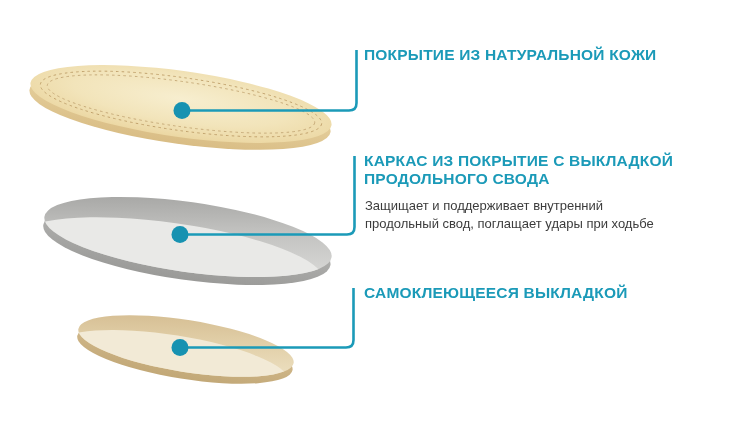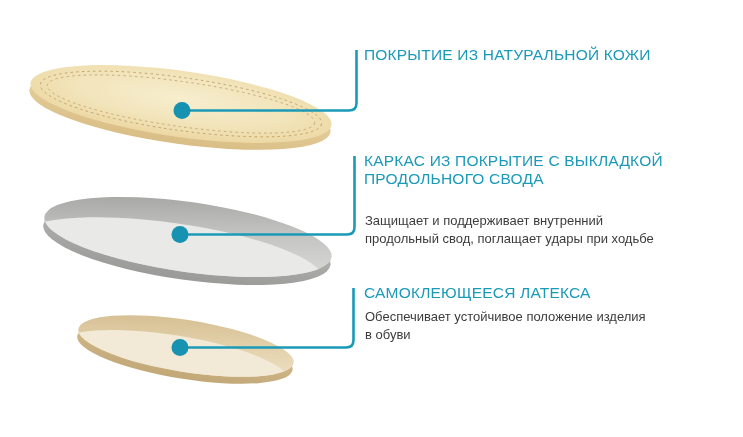--- a/index.html
+++ b/index.html
@@ -15,35 +15,35 @@
     background:var(--background);
     overflow:hidden;
     font-family:"Liberation Sans", sans-serif;
   }
   .art{position:absolute;left:0;top:0;}
   .section{position:absolute;left:364px;width:374px;}
   .section .title{
     margin:0;
     font-size:15.5px;
     line-height:18px;
-    font-weight:400;
+    font-weight:700;
     letter-spacing:0.2px;
     color:var(--accent);
     white-space:pre-line;
   }
   .section .desc{
     margin:6px 0 0 1px;
     font-size:13px;
     line-height:18px;
     color:var(--text);
     white-space:pre-line;
   }
   #section-1{top:46px;}
   #section-2{top:152px;}
-  #section-2 .desc{margin-top:24px;}
+  #section-2 .desc{margin-top:9px;}
   #section-3{top:284px;}
   .connector{stroke:var(--accent);stroke-width:2.6;fill:none;}
   .dot{fill:var(--dot);}
 </style>
 </head>
 <body>
 
 <div class="canvas">
 
   <svg class="art" width="743" height="437" viewBox="0 0 743 437">
@@ -122,18 +122,16 @@
   </div>
 
   <div class="section" id="section-2">
     <h2 class="title">КАРКАС ИЗ ПОКРЫТИЕ С ВЫКЛАДКОЙ
 ПРОДОЛЬНОГО СВОДА</h2>
     <p class="desc">Защищает и поддерживает внутренний
 продольный свод, поглащает удары при ходьбе</p>
   </div>
 
   <div class="section" id="section-3">
-    <h2 class="title">САМОКЛЕЮЩЕЕСЯ ЛАТЕКСА</h2>
-    <p class="desc">Обеспечивает устойчивое положение изделия
-в обуви</p>
+    <h2 class="title">САМОКЛЕЮЩЕЕСЯ ВЫКЛАДКОЙ</h2>
   </div>
 
 </div>
 
 </body></html>

